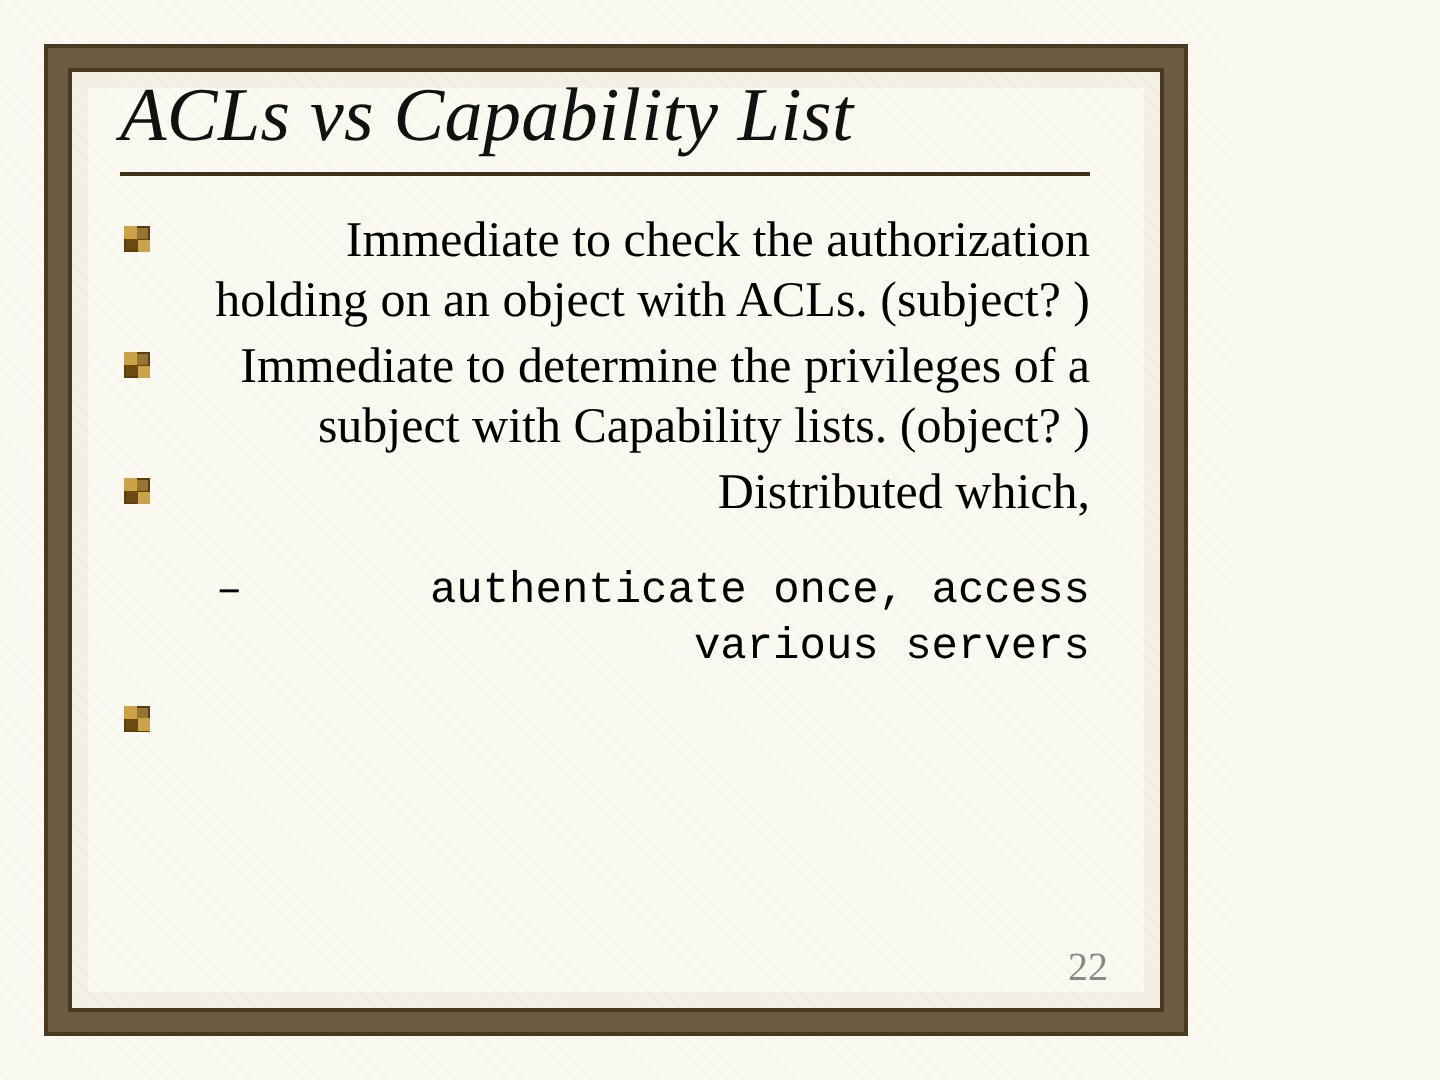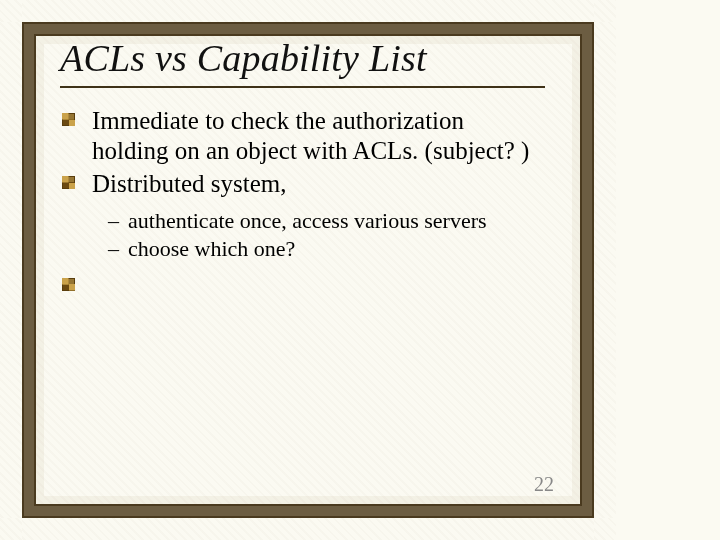--- a/index.html
+++ b/index.html
@@ -55,20 +55,21 @@
     margin: 0;
     padding: 0 0 0 26px;
   }
   ul.main > li {
     position: relative;
     font-size: 25px;
     line-height: 1.18;
     color: #000;
     margin: 0 0 4px 0;
     padding-left: 6px;
+    text-align: right;
   }
   ul.main > li::before {
     content: "";
     position: absolute;
     left: -24px;
     top: 7px;
     width: 13px;
     height: 13px;
     background:
       linear-gradient(#7a5a18,#7a5a18) left/50% 100% no-repeat,
@@ -93,22 +94,23 @@
       linear-gradient(#caa24a,#caa24a);
     -webkit-mask:
       linear-gradient(#000,#000) 0 0/50% 50% no-repeat,
       linear-gradient(#000,#000) 100% 100%/50% 50% no-repeat;
     mask:
       linear-gradient(#000,#000) 0 0/50% 50% no-repeat,
       linear-gradient(#000,#000) 100% 100%/50% 50% no-repeat;
   }
   ul.sub {
     list-style: none;
-    margin: 8px 0 8px 0;
+    margin: 20px 0 8px 0;
     padding: 0 0 0 22px;
+    font-family: Liberation Mono, monospace;
   }
   ul.sub > li {
     position: relative;
     font-size: 22px;
     line-height: 1.28;
     color: #000;
     padding-left: 14px;
   }
   ul.sub > li::before {
     content: "–";
@@ -129,25 +131,25 @@
 </head>
 <body>
 
 <div class="slide">
 
   <h1 class="title">ACLs vs Capability List</h1>
   <div class="rule"></div>
 
   <ul class="main">
     <li>Immediate to check the authorization holding on an object with ACLs.  (subject? )</li>
+    <li>Immediate to determine the privileges of a subject with Capability lists. (object? )</li>
     <li>
-      <span>Distributed system,</span>
+      <span>Distributed which,</span>
       <ul class="sub">
         <li>authenticate once,  access various servers</li>
-        <li> choose which one?</li>
       </ul>
     </li>
     <li>
     </li>
   </ul>
 
   <div class="pagenum">22</div>
 </div>
 
 </body></html>

